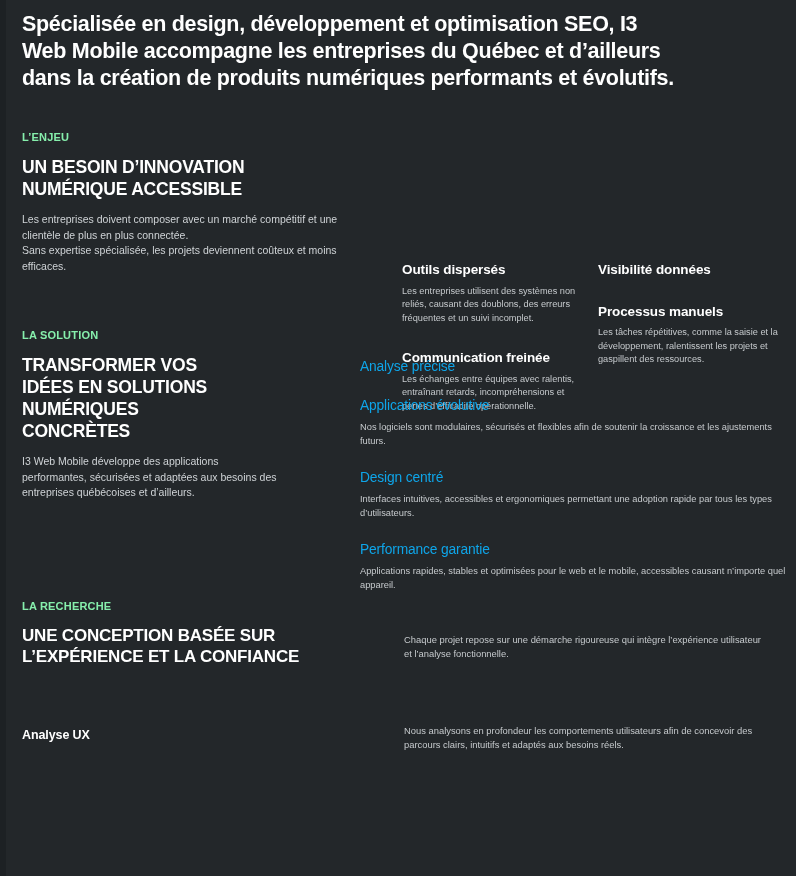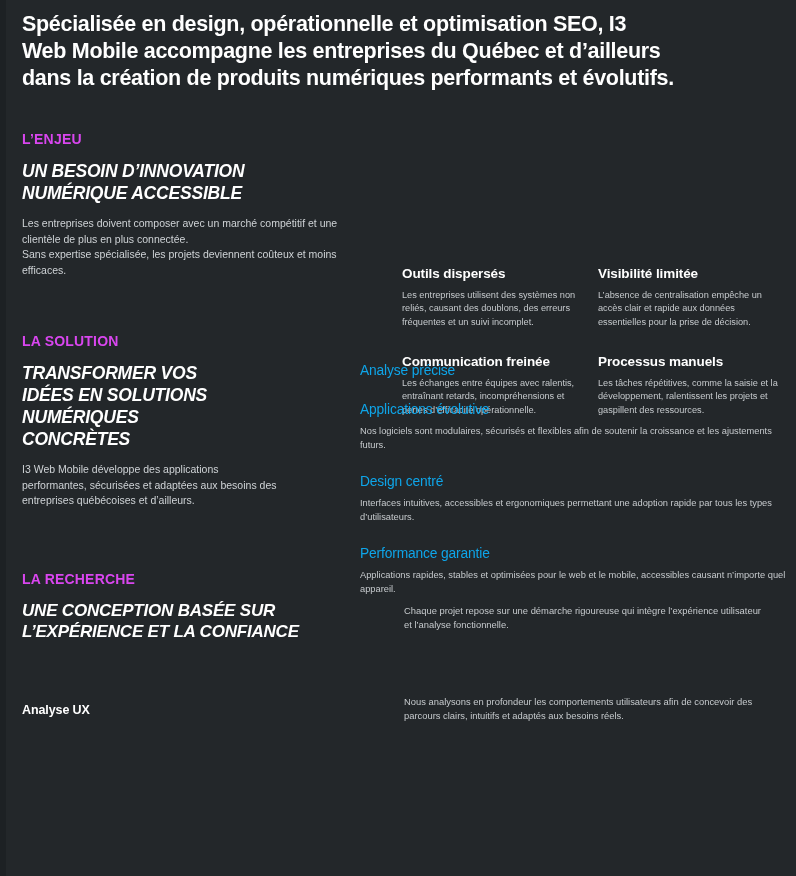--- a/index.html
+++ b/index.html
@@ -55,36 +55,35 @@
     letter-spacing: -0.3px;
     color: #ffffff;
     white-space: nowrap;
   }
 
   
   .section {
     position: relative;
   }
   .eyebrow {
-    color: #d946ef;
-    font-size: 14px;
+    color: #86efac;
+    font-size: 11px;
     font-weight: 700;
     letter-spacing: 0.2px;
     text-transform: uppercase;
   }
 
   .sec-title {
     font-size: 17.5px;
     line-height: 22px;
     font-weight: 700;
     letter-spacing: -0.2px;
     color: #ffffff;
     margin-top: 13px;
     text-transform: uppercase;
-    font-style: italic;
   }
   .sec-title .tl { display: block; }
 
   .sec-body {
     font-size: 10.5px;
     line-height: 15.5px;
     color: #cfd3d6;
     margin-top: 12px;
     font-weight: 400;
   }
@@ -142,21 +141,21 @@
     letter-spacing: -0.15px;
   }
   .sol-item-body {
     font-size: 9.3px;
     line-height: 13.5px;
     color: #c6cacd;
     margin-top: 6px;
   }
 
   
-  .sec-recherche { margin-top: 62px; }
+  .sec-recherche { margin-top: 99px; }
 
   .rec-left { width: 330px; }
   .rec-title {
     font-size: 17px;
     line-height: 21px;
   }
 
   .rec-sub {
     font-size: 12.5px;
     font-weight: 700;
@@ -186,21 +185,21 @@
 </style>
 </head>
 <body>
 
 <div class="page">
   <div class="edge-strip"></div>
 
   <div class="inner">
 
     <div class="hero">
-      <div class="hero-line">Spécialisée en design, opérationnelle et optimisation SEO, I3</div>
+      <div class="hero-line">Spécialisée en design, développement et optimisation SEO, I3</div>
       <div class="hero-line">Web Mobile accompagne les entreprises du Québec et d’ailleurs</div>
       <div class="hero-line">dans la création de produits numériques performants et évolutifs.</div>
     </div>
 
     <div class="section sec-enjeu">
       <div class="eyebrow">L’ENJEU</div>
 
       <div class="sec-title">
         <span class="tl">UN BESOIN D’INNOVATION</span>
         <span class="tl">NUMÉRIQUE ACCESSIBLE</span>
@@ -220,22 +219,21 @@
             <div class="card-body">Les entreprises utilisent des systèmes non reliés, causant des doublons, des erreurs fréquentes et un suivi incomplet.</div>
           </div>
           <div class="card">
             <div class="card-title">Communication freinée</div>
             <div class="card-body">Les échanges entre équipes avec ralentis, entraînant retards, incompréhensions et pertes d’efficacité opérationnelle.</div>
           </div>
         </div>
 
         <div class="enjeu-col enjeu-col-3">
           <div class="card">
-            <div class="card-title">Visibilité limitée</div>
-            <div class="card-body">L’absence de centralisation empêche un accès clair et rapide aux données essentielles pour la prise de décision.</div>
+            <div class="card-title">Visibilité données</div>
           </div>
           <div class="card">
             <div class="card-title">Processus manuels</div>
             <div class="card-body">Les tâches répétitives, comme la saisie et la développement, ralentissent les projets et gaspillent des ressources.</div>
           </div>
         </div>
       </div>
     </div>
 
     <div class="section sec-solution">

